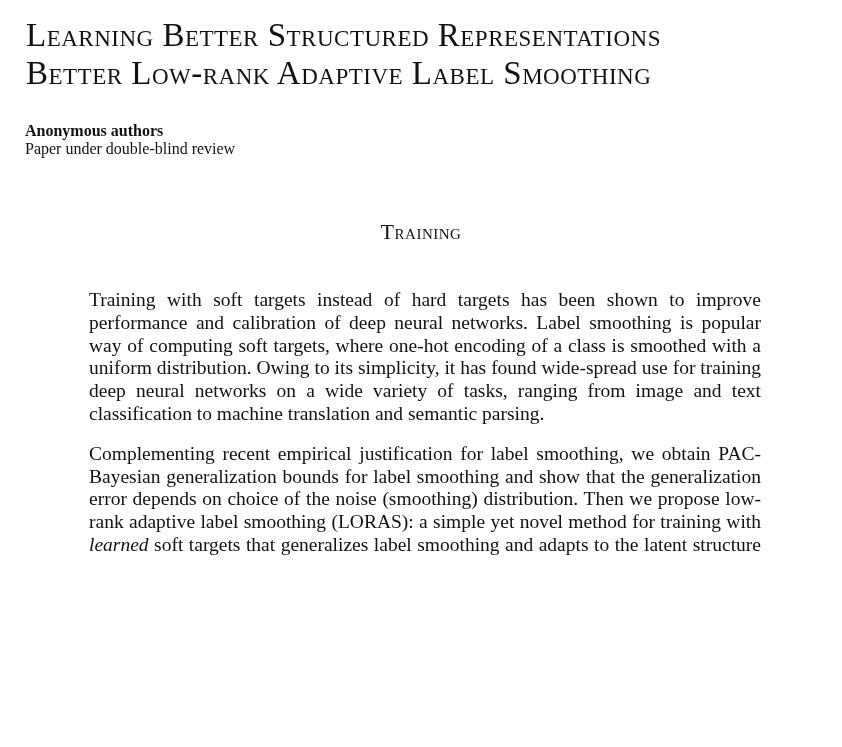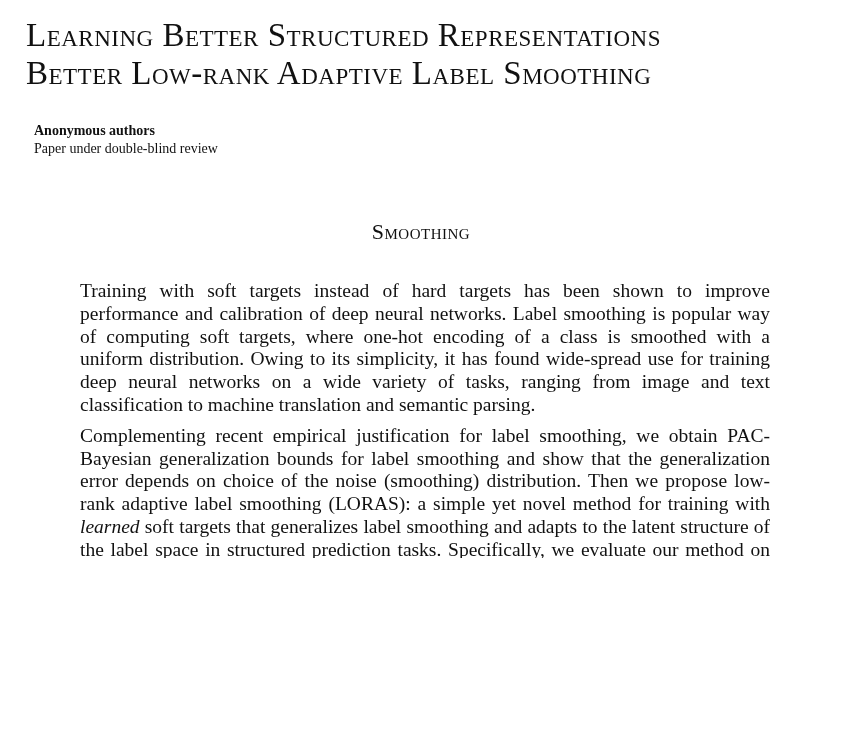--- a/index.html
+++ b/index.html
@@ -21,23 +21,23 @@
     font-size: 33px;
     font-weight: normal;
     font-variant: small-caps;
     letter-spacing: 0.5px;
     line-height: 38px;
     color: #111111;
   }
   .title-line { display: block; white-space: nowrap; }
   .authors {
     position: absolute;
-    left: 34px;
+    left: 25px;
     top: 122px;
-    font-size: 14px;
+    font-size: 16px;
     line-height: 17.5px;
   }
   .author-name { font-weight: bold; }
   .review-note { font-weight: normal; text-align: right; }
   .abstract-heading {
     position: absolute;
     left: 0;
     top: 219px;
     width: 842px;
     text-align: center;
@@ -48,38 +48,38 @@
   }
   .abstract-body {
     position: absolute;
     left: 72px;
     top: 272px;
     width: 706px;
     font-size: 19.5px;
     line-height: 22.8px;
     text-align: justify;
   }
-  .abstract-body p { margin: 8px; }
+  .abstract-body p { margin: 17px; }
   .abstract-body em { font-style: italic; }
 </style>
 </head>
 <body>
 
 <div class="page">
 
   <h1 class="title">
     <span class="title-line">Learning Better Structured Representations</span>
     <span class="title-line">Better Low-rank Adaptive Label Smoothing</span>
   </h1>
 
   <div class="authors">
     <div class="author-name">Anonymous authors</div>
     <div class="review-note">Paper under double-blind review</div>
   </div>
 
-  <div class="abstract-heading">Smoothing</div>
+  <div class="abstract-heading">Training</div>
 
   <div class="abstract-body">
     <p>Training with soft targets instead of hard targets has been shown to improve performance and calibration of deep neural networks. Label smoothing is popular way of computing soft targets, where one-hot encoding of a class is smoothed with a uniform distribution. Owing to its simplicity, it has found wide-spread use for training deep neural networks on a wide variety of tasks, ranging from image and text classification to machine translation and semantic parsing.</p>
     <p><span>Complementing recent empirical justification for label smoothing, we obtain PAC-Bayesian generalization bounds for label smoothing and show that the generalization error depends on choice of the noise (smoothing) distribution. Then we propose low-rank adaptive label smoothing (LORAS): a simple yet novel method for training with </span><em>learned</em><span> soft targets that generalizes label smoothing and adapts to the latent structure of the label space in structured prediction tasks. Specifically, we evaluate our method on task-oriented semantic parsing tasks and show that just by training with appropriately smoothed soft targets, one can improve the accuracy of models by as much as 2% and reduce calibration error by 55% as compared to vanilla label smoothing. Used in conjunction with pre-trained sequence-to-sequence models, our method achieves state of the art performance on three semantic parsing data sets. LORAS can be used with any model, improves performance and implicit model calibration without increasing the number of model parameters, and can be scaled to problems with large label spaces containing tens of thousands of labels.</span></p>
   </div>
 
 </div>
 
 </body></html>

